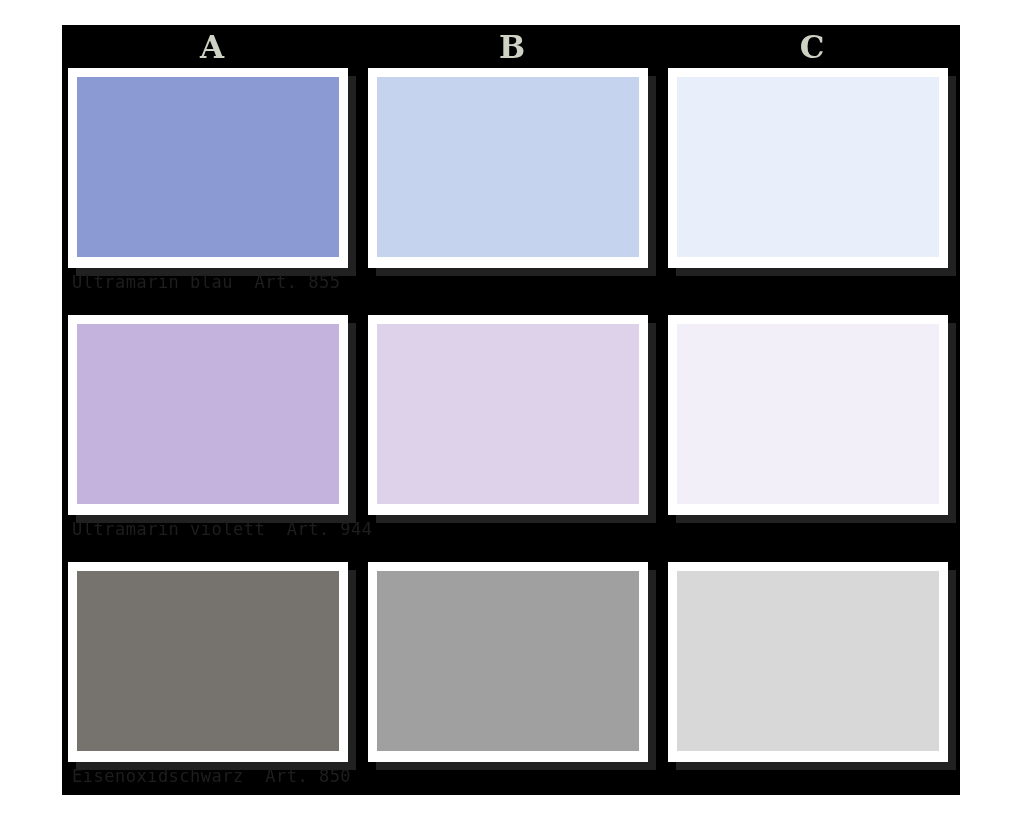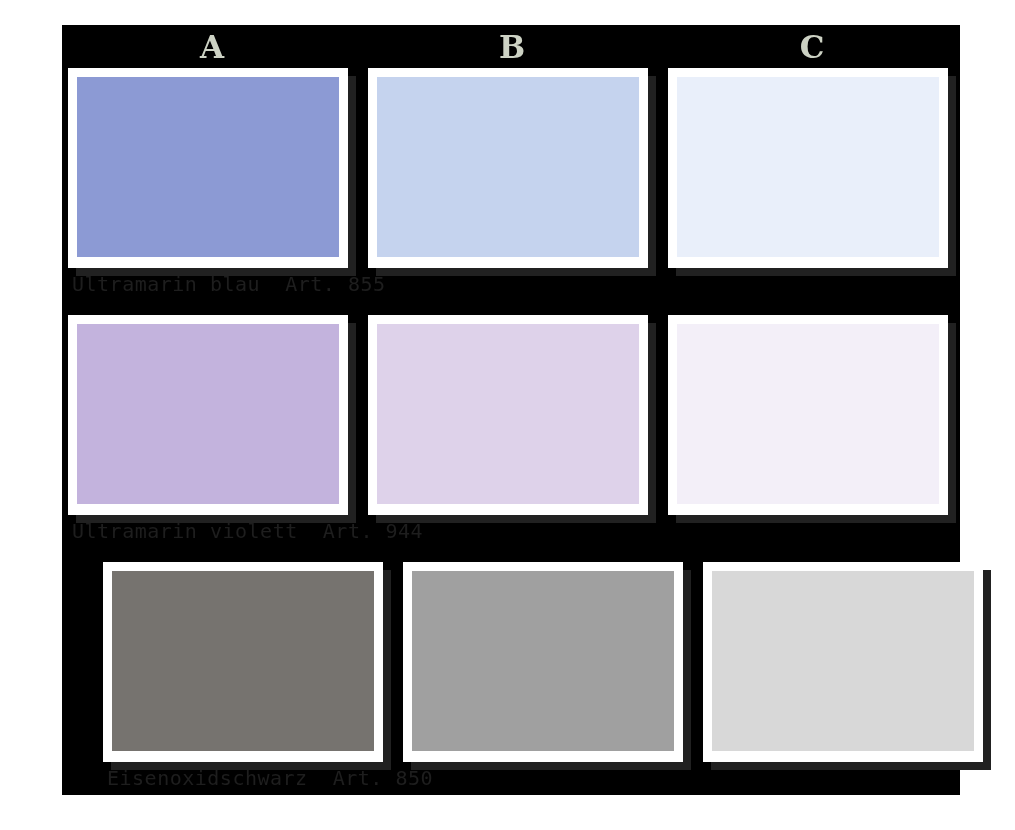--- a/index.html
+++ b/index.html
@@ -43,21 +43,21 @@
 
   
   .grid-row {
     position: absolute;
     left: 0px;
     width: 898px;
     height: 247px;
   }
   .grid-row.r0 { top: 43px;  }
   .grid-row.r1 { top: 290px; }
-  .grid-row.r2 { top: 537px; margin-left: 35px; }
+  .grid-row.r2 { top: 537px; }
 
   .swatch-card {
     position: absolute;
     top: 0px;
     width: 280px;
     height: 200px;
     background: #ffffff;
     box-shadow: 8px 8px 0 0 #212121;
     box-sizing: border-box;
     padding: 9px 9px 11px 9px;
@@ -69,21 +69,21 @@
   .swatch-fill {
     width: 100%;
     height: 100%;
   }
 
   .row-label {
     position: absolute;
     left: 10px;
     top: 204px;
     font-family: "DejaVu Sans Mono", monospace;
-    font-size: 20px;
+    font-size: 17px;
     letter-spacing: 0.5px;
     color: #1e1e1e;
     white-space: pre;
     user-select: none;
   }
 </style>
 </head>
 <body>
 
 <div id="chart-panel">

